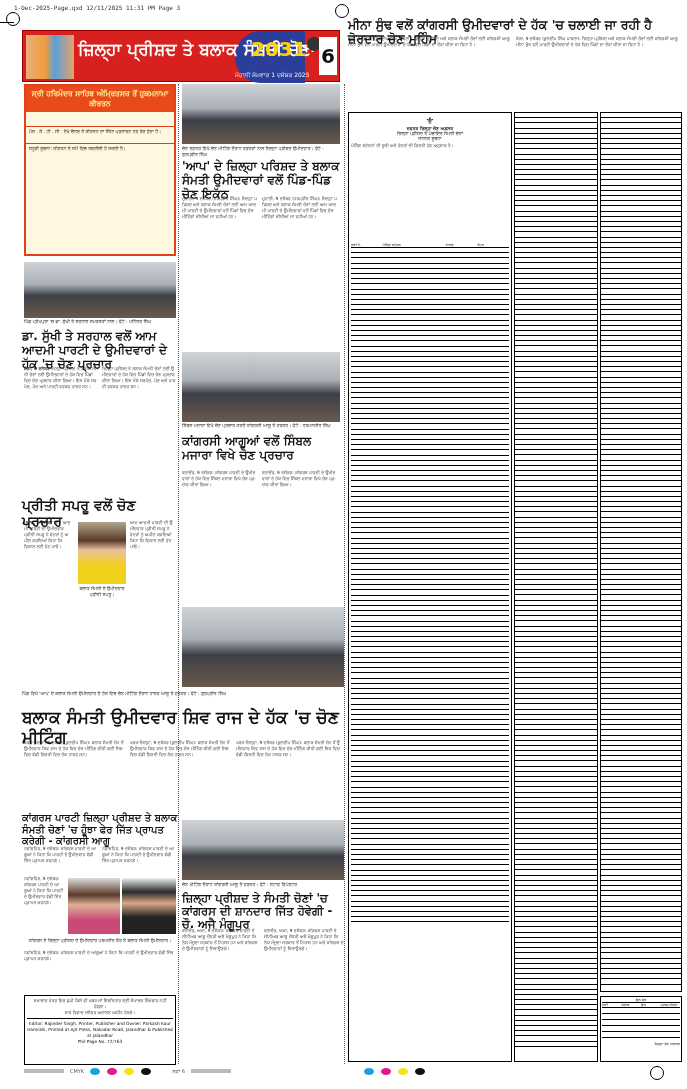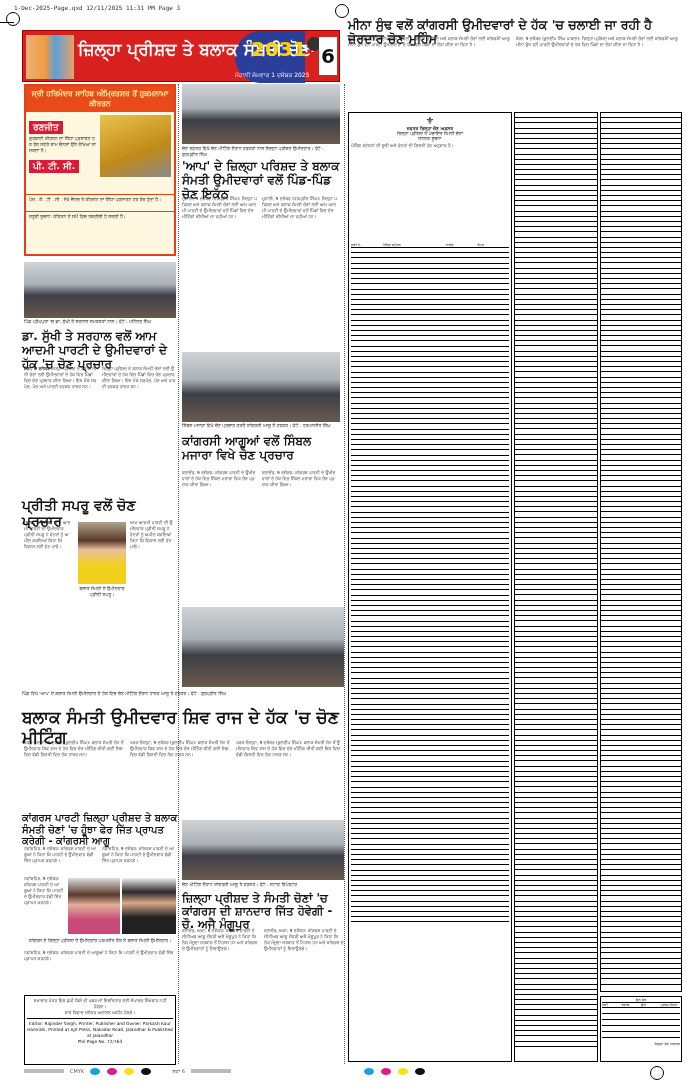--- a/index.html
+++ b/index.html
@@ -41,28 +41,20 @@
   <div class="blue"></div>
   <div class="title">ਜ਼ਿਲ੍ਹਾ ਪ੍ਰੀਸ਼ਦ ਤੇ ਬਲਾਕ ਸੰਮਤੀ ਚੋਣਾਂ -</div>
   <div class="year">2031</div>
   <div class="dl">ਮੋਹਾਲੀ          ਸੋਮਵਾਰ 1 ਦਸੰਬਰ 2025</div>
   <div class="abs" style="left:284px;top:6px;width:14px;height:14px;border-radius:50%;background:#333"></div>
   <div class="pnum">6</div>
 </div>
 
 <div class="abs box1">
   <div class="hd">ਸ੍ਰੀ ਹਰਿਮੰਦਰ ਸਾਹਿਬ ਅੰਮ੍ਰਿਤਸਰ ਤੋਂ ਹੁਕਮਨਾਮਾ ਕੀਰਤਨ</div>
-  <div style="display:flex;padding:3px;gap:3px">
-    <div style="width:70px">
-      <span class="lbl">ਰਣਜੀਤ</span>
-      <div class="txt" style="margin-top:2px">ਗੁਰਬਾਣੀ ਕੀਰਤਨ ਦਾ ਸਿੱਧਾ ਪ੍ਰਸਾਰਣ ਹਰ ਰੋਜ਼ ਸਵੇਰੇ ਸ਼ਾਮ ਚੈਨਲਾਂ ਉਤੇ ਦੇਖਿਆ ਜਾ ਸਕਦਾ ਹੈ।</div>
-      <span class="lbl" style="margin-top:3px">ਪੀ. ਟੀ. ਸੀ.</span>
-    </div>
-    <div class="gold" style="width:74px;height:62px"></div>
-  </div>
   <div class="txt" style="padding:0 3px;border-top:1px solid #e0401c;margin-top:14px;padding-top:2px">ਪੇਜ਼ . ਕੇ . ਟੀ . ਸੀ . ਦੇਖੋ ਚੈਨਲ ਤੇ ਕੀਰਤਨ ਦਾ ਸਿੱਧਾ ਪ੍ਰਸਾਰਣ ਹਰ ਰੋਜ਼ ਹੁੰਦਾ ਹੈ।</div>
   <div class="txt" style="padding:2px 3px;border-top:1px solid #e0401c;margin-top:8px">ਜ਼ਰੂਰੀ ਸੂਚਨਾ: ਕੀਰਤਨ ਦੇ ਸਮੇਂ ਵਿਚ ਤਬਦੀਲੀ ਹੋ ਸਕਦੀ ਹੈ।</div>
 </div>
 
 <div class="abs photo" style="left:24px;top:262px;width:152px;height:56px"></div>
 <div class="abs cap" style="left:24px;top:319px;width:152px">ਪਿੰਡ ਪ੍ਰੇਮਪੁਰਾ 'ਚ ਡਾ. ਸੁੱਖੀ ਤੇ ਸਰਹਾਲ ਸਮਰਥਕਾਂ ਨਾਲ। ਫੋਟੋ : ਮਨਿੰਦਰ ਸਿੰਘ</div>
 <div class="abs head" style="left:22px;top:330px;width:156px;font-size:12px">ਡਾ. ਸੁੱਖੀ ਤੇ ਸਰਹਾਲ ਵਲੋਂ ਆਮ ਆਦਮੀ ਪਾਰਟੀ ਦੇ ਉਮੀਦਵਾਰਾਂ ਦੇ ਹੱਕ 'ਚ ਚੋਣ ਪ੍ਰਚਾਰ</div>
 <div class="abs col" style="left:24px;top:366px;width:74px;height:124px"><b>ਬੰਗਾ, 9 ਦਸੰਬਰ</b> <span>ਜ਼ਿਲ੍ਹਾ ਪ੍ਰੀਸ਼ਦ ਤੇ ਬਲਾਕ ਸੰਮਤੀ ਚੋਣਾਂ ਲਈ ਉਮੀਦਵਾਰਾਂ ਦੇ ਹੱਕ ਵਿਚ ਪਿੰਡਾਂ ਵਿਚ ਚੋਣ ਪ੍ਰਚਾਰ ਕੀਤਾ ਗਿਆ। ਇਸ ਮੌਕੇ ਸਰਪੰਚ, ਪੰਚ ਅਤੇ ਪਾਰਟੀ ਵਰਕਰ ਹਾਜ਼ਰ ਸਨ।</span></div>
 <div class="abs col" style="left:102px;top:366px;width:74px;height:124px">ਜ਼ਿਲ੍ਹਾ ਪ੍ਰੀਸ਼ਦ ਤੇ ਬਲਾਕ ਸੰਮਤੀ ਚੋਣਾਂ ਲਈ ਉਮੀਦਵਾਰਾਂ ਦੇ ਹੱਕ ਵਿਚ ਪਿੰਡਾਂ ਵਿਚ ਚੋਣ ਪ੍ਰਚਾਰ ਕੀਤਾ ਗਿਆ। ਇਸ ਮੌਕੇ ਸਰਪੰਚ, ਪੰਚ ਅਤੇ ਪਾਰਟੀ ਵਰਕਰ ਹਾਜ਼ਰ ਸਨ।</div>
 

